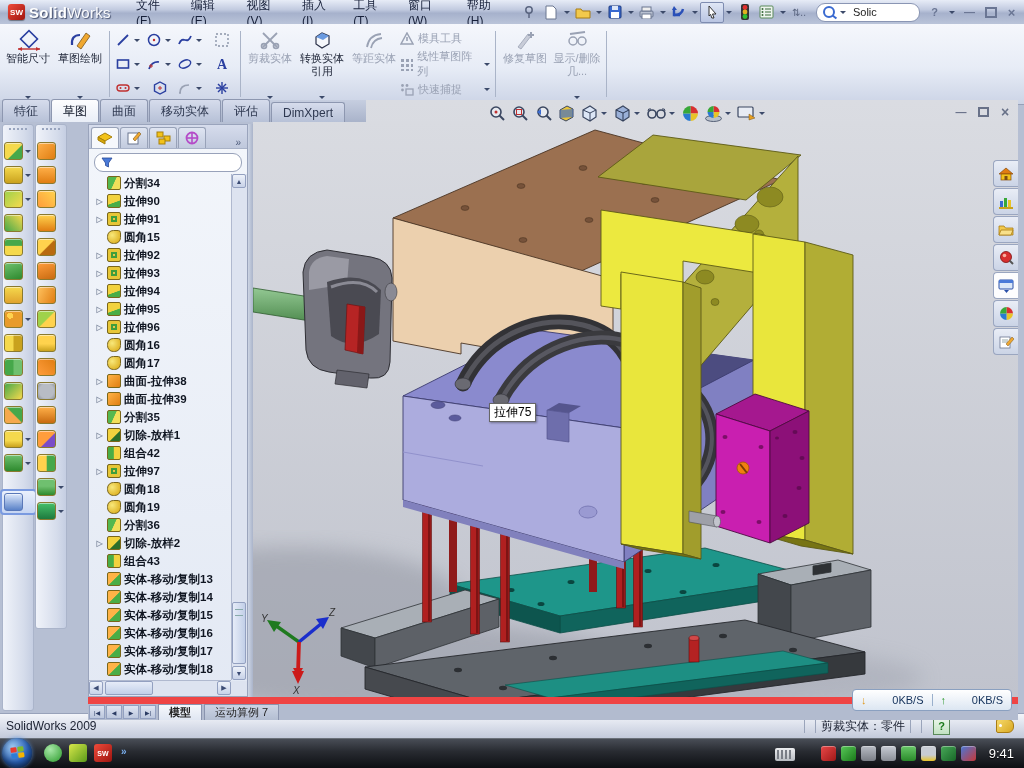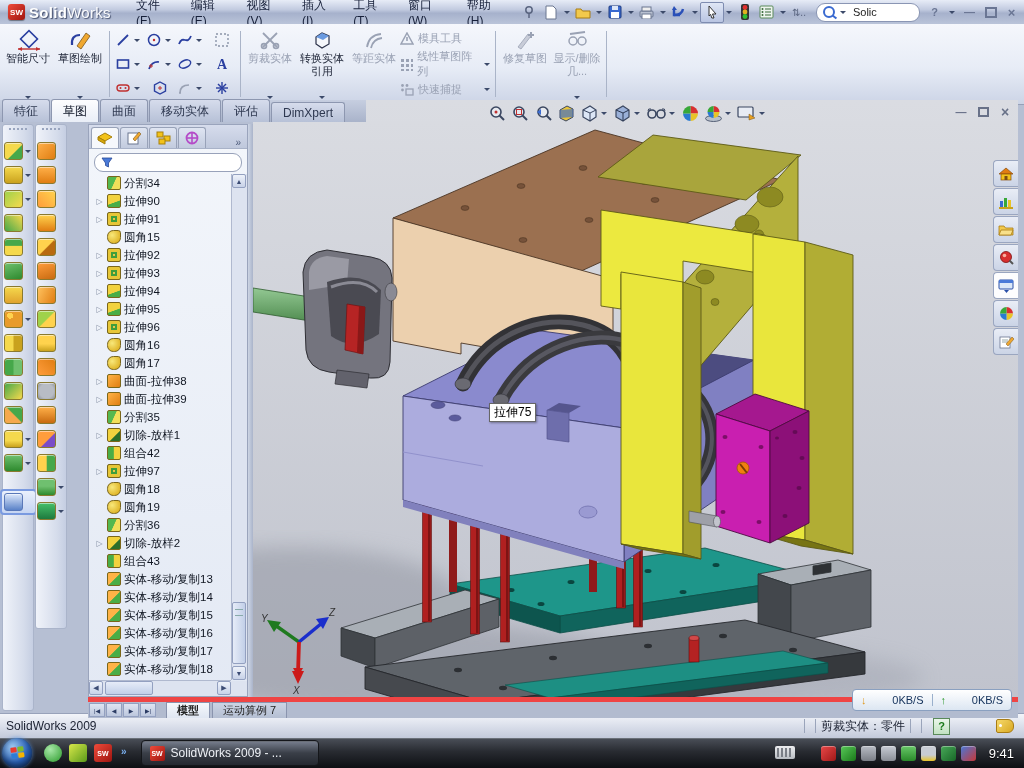--- a/index.html
+++ b/index.html
@@ -65,21 +65,21 @@
 
   
   .panel{position:absolute;left:88px;top:124px;width:160px;height:573px;background:linear-gradient(#f3f6fb,#e3e9f4);
     border:1px solid #9aa4bc;box-sizing:border-box;}
   .ptabs{height:23px;display:flex;align-items:flex-end;background:linear-gradient(#d6dcec,#bfc8dc);padding-left:2px;border-bottom:1px solid #a8b2c8;}
   .ptab{width:26px;height:20px;border:1px solid #98a2b8;border-bottom:none;border-radius:3px 3px 0 0;
     background:linear-gradient(#dfe5f2,#c2cbde);display:flex;align-items:center;justify-content:center;margin-right:1px;}
   .ptab.active{background:#f6f8fc;}
   .pchev{margin-left:auto;margin-right:6px;font-size:10px;color:#4a5878;}
   .filter{margin:4px 5px 2px;height:17px;border:1px solid #98a2ba;border-radius:9px;background:#fff;display:flex;align-items:center;padding:0 6px;}
-  .tree{position:absolute;top:49px;left:1px;right:16px;bottom:16px;overflow:hidden;}
+  .tree{position:absolute;top:49px;left:1px;right:16px;bottom:16px;overflow:hidden;font-weight:bold;}
   .trow{height:18px;display:flex;align-items:center;gap:3px;padding-left:5px;white-space:nowrap;font-size:11.5px;color:#101622;}
   .exp{width:9px;font-size:8px;color:#8892a6;text-align:center;flex:0 0 auto;}
   .ti{width:12px;height:12px;border:1px solid #7a661a;border-radius:2px;flex:0 0 auto;}
   .ti-split{background:linear-gradient(115deg,#54b84f 48%,#f2df5a 52%);}
   .ti-boss{background:linear-gradient(160deg,#f2d23e 58%,#49ad46 62%);}
   .ti-box{background:linear-gradient(#f6e06a,#d8ae24);box-shadow:inset 0 0 0 3px #e7c637,inset 0 0 0 5px #3f9e3c;}
   .ti-fillet{background:radial-gradient(circle at 35% 35%,#f8e87a,#e0b62a 75%);border-radius:45% 20% 45% 45%;}
   .ti-surface{background:linear-gradient(135deg,#ffb347,#e07f12);}
   .ti-cutloft{background:linear-gradient(135deg,#f2d23e 55%,#2c6e2a 60%);}
   .ti-combine{background:linear-gradient(90deg,#49ad46 45%,#f2d23e 50%);}
@@ -111,22 +111,22 @@
   .net .dn{color:#e0９a20;color:#e09a20;font-weight:bold;}
   .net .up{color:#2f9a2f;font-weight:bold;}
 
   
   .tpane{position:absolute;right:6px;top:160px;width:25px;z-index:7;display:flex;flex-direction:column;}
   .tpb{width:25px;height:27px;box-sizing:border-box;border:1px solid #9aa6c0;border-right:none;border-radius:4px 0 0 4px;
     background:linear-gradient(#e9edf6,#cbd4e6);display:flex;align-items:center;justify-content:center;margin-bottom:1px;}
   .tpb.sel{background: #fdfdfe;}
 
   
-  .dtabs{position:absolute;left:88px;top:697px;width:930px;height:16px;background:#b2bbcf;border-top:5px solid #ef4444;
-    display:flex;align-items:stretch;z-index:3;gap:8px;}
+  .dtabs{position:absolute;left:88px;top:697px;width:930px;height:16px;background:#b2bbcf;border-top:7px solid #ef4444;
+    display:flex;align-items:stretch;z-index:3;}
   .dnav{width:14px;margin:1px 0 1px 1px;background:linear-gradient(#dfe5f2,#bcc7dd);border:1px solid #93a0c0;
     font-size:6px;color:#2c3c64;display:flex;align-items:center;justify-content:center;}
   .dtab{padding:1px 10px;font-size:11px;color:#222;border:1px solid #8a94ae;border-bottom:none;background:linear-gradient(#ccd4e4,#b4bed2);margin-left:2px;display:flex;align-items:center;}
   .dtab.active{background:linear-gradient(#f6f8fc,#dfe6f2);font-weight:bold;}
 
   
   .status{position:absolute;left:0;top:713px;right:0;height:25px;background:linear-gradient(#f3f5fa,#d8dde9 55%,#c3cada);
     border-top:1px solid #98a2ba;display:flex;align-items:center;font-size:12px;color:#1a2030;box-sizing:border-box;}
   .status .lefttext{margin-left:6px;}
   .status .sep{width:1px;height:14px;background:#9aa4ba;margin:0 5px;}
@@ -146,21 +146,21 @@
   .qlb{width:18px;height:18px;border-radius:3px;}
   .chev{color:#7ab0f0;font-size:10px;font-weight:bold;margin-left:2px;align-self:flex-start;margin-top:2px;}
   .tasks{display:flex;align-items:center;gap:7px;margin-left:14px;}
   .task{height:24px;min-width:160px;border-radius:4px;border:1px solid #14161a;display:flex;align-items:center;gap:6px;
     padding:0 8px;font-size:12px;color:#eef1f6;background:linear-gradient(#50555e,#2c2f35 50%,#1a1c21);box-shadow:inset 0 1px 0 #6a6f78;}
   .task.active{background:linear-gradient(#7a8röcke08,#3a3f48 50%,#242830);background:linear-gradient(#798090,#3a3f48 50%,#242830);}
   .ticon{width:15px;height:15px;border-radius:2px;flex:0 0 auto;}
   .ticon.solidworks-task-icon{background:linear-gradient(135deg,#ef4b3a,#9e1410);color:#fff;font-size:7px;font-weight:bold;display:flex;align-items:center;justify-content:center;}
   .ticon.paint-task-icon{background:linear-gradient(#d8d4c8,#9a968a);position:relative;}
   .ticon.paint-task-icon::after{content:"";position:absolute;left:3px;top:3px;width:5px;height:9px;background:#b04428;border-radius:2px;transform:rotate(20deg);}
-  .tray{margin-left:auto;display:flex;align-items:flex-start;}
+  .tray{margin-left:auto;display:flex;align-items:flex-end;}
   .kbd{width:20px;height:13px;background:linear-gradient(#ecedef,#b8bcc2);border-radius:2px;margin-right:26px;position:relative;}
   .kbd::after{content:"";position:absolute;left:2px;top:2px;right:2px;bottom:2px;background:
     repeating-linear-gradient(90deg,#7a7e86 0 2px,transparent 2px 4px);}
   .trico{width:15px;height:15px;border-radius:3px;margin-right:5px;box-shadow:inset 0 1px 0 rgba(255,255,255,.35);}
   .clock{color:#fff;font-size:13px;margin:0 10px 0 8px;text-shadow:0 1px 1px #000;}
 
   .icon-svg{display:block;}
 </style>
 </head>
 <body>
@@ -1235,24 +1235,20 @@
       </div>
     </div>
     <div class="ql">
       <div class="qlb" style="background:radial-gradient(circle at 35% 30%,#a8e8a8,#2a9a2a);border-radius:50%;"></div>
       <div class="qlb" style="background:linear-gradient(135deg,#d8e84a,#5a9a1a);"></div>
       <div class="qlb" style="background:linear-gradient(135deg,#ef4b3a,#9e1410);color:#fff;font-size:7px;font-weight:bold;display:flex;align-items:center;justify-content:center;">SW</div>
       <div class="chev">»</div>
     </div>
     <div class="tasks">
 
-        <div class="task active">
-          <span class="ticon solidworks-task-icon">SW</span>
-          <span>SolidWorks 2009 - ...</span>
-        </div>
 
 
     </div>
     <div class="tray">
       <div class="kbd"></div>
       <div style="display:flex;align-items:center;">
         <div class="trico" style="background: linear-gradient(135deg, rgb(232, 72, 72), rgb(160, 24, 24));"></div>
           <div class="trico" style="background: linear-gradient(135deg, rgb(88, 200, 88), rgb(26, 122, 26));"></div>
           <div class="trico" style="background: linear-gradient(rgb(184, 188, 196), rgb(122, 126, 134));"></div>
           <div class="trico" style="background: linear-gradient(rgb(200, 204, 212), rgb(138, 142, 150));"></div>

